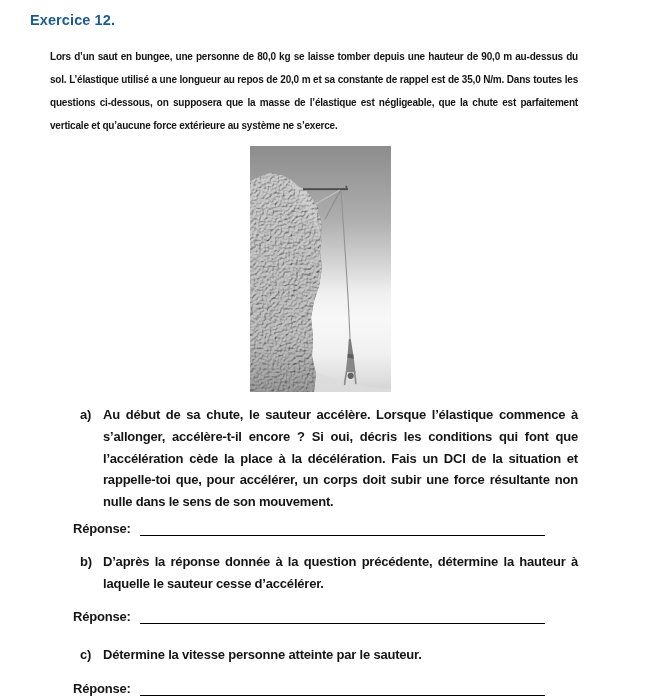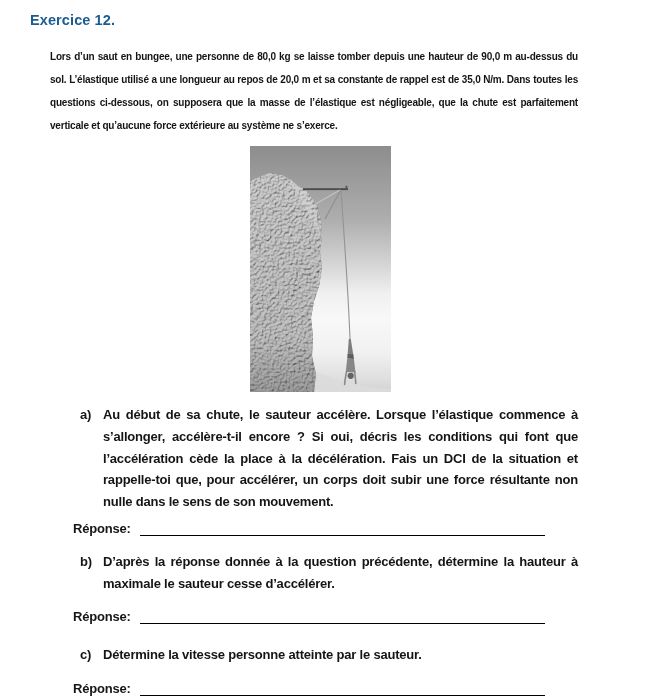--- a/index.html
+++ b/index.html
@@ -124,21 +124,21 @@
     <span class="q-text">Au début de sa chute, le sauteur accélère. Lorsque l’élastique commence à s’allonger, accélère-t-il encore ? Si oui, décris les conditions qui font que l’accélération cède la place à la décélération. Fais un DCI de la situation et rappelle-toi que, pour accélérer, un corps doit subir une force résultante non nulle dans le sens de son mouvement.</span>
   </div>
 
   <div class="answer-row ans-a">
     <span class="answer-label">Réponse:</span>
     <span class="answer-line"></span>
   </div>
 
   <div class="question q-b">
     <span class="q-marker">b)</span>
-    <span class="q-text">D’après la réponse donnée à la question précédente, détermine la hauteur à maximale le sauteur cesse d’accélérer.</span>
+    <span class="q-text">D’après la réponse donnée à la question précédente, détermine la hauteur à laquelle le sauteur cesse d’accélérer.</span>
   </div>
 
   <div class="answer-row ans-b">
     <span class="answer-label">Réponse:</span>
     <span class="answer-line"></span>
   </div>
 
   <div class="question q-c">
     <span class="q-marker">c)</span>
     <span class="q-text">Détermine la vitesse personne atteinte par le sauteur.</span>

